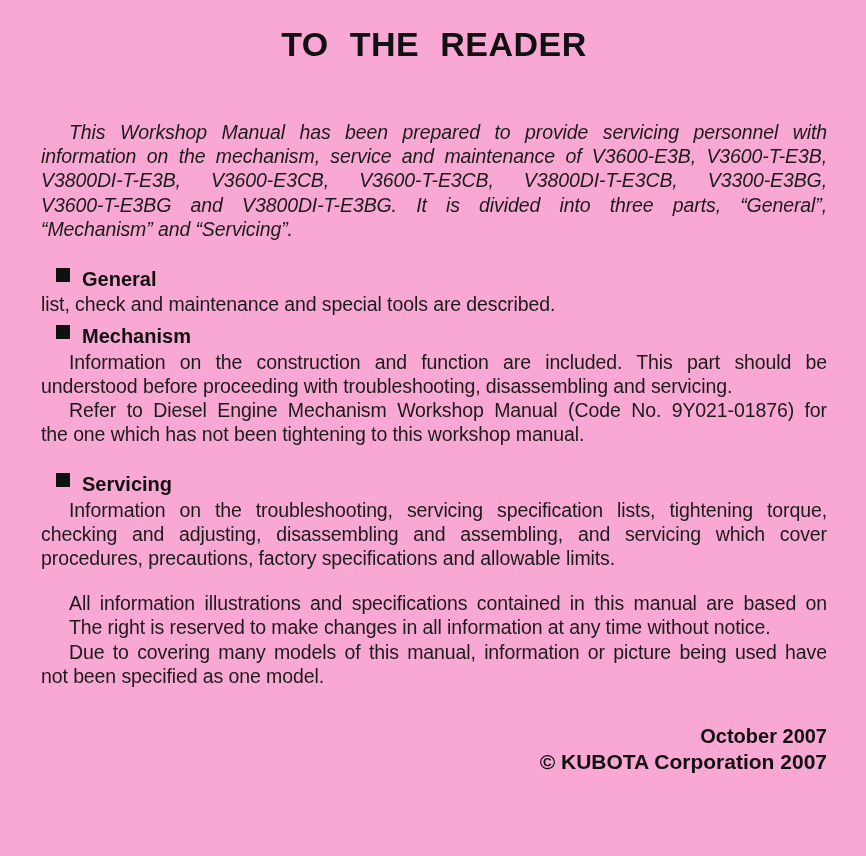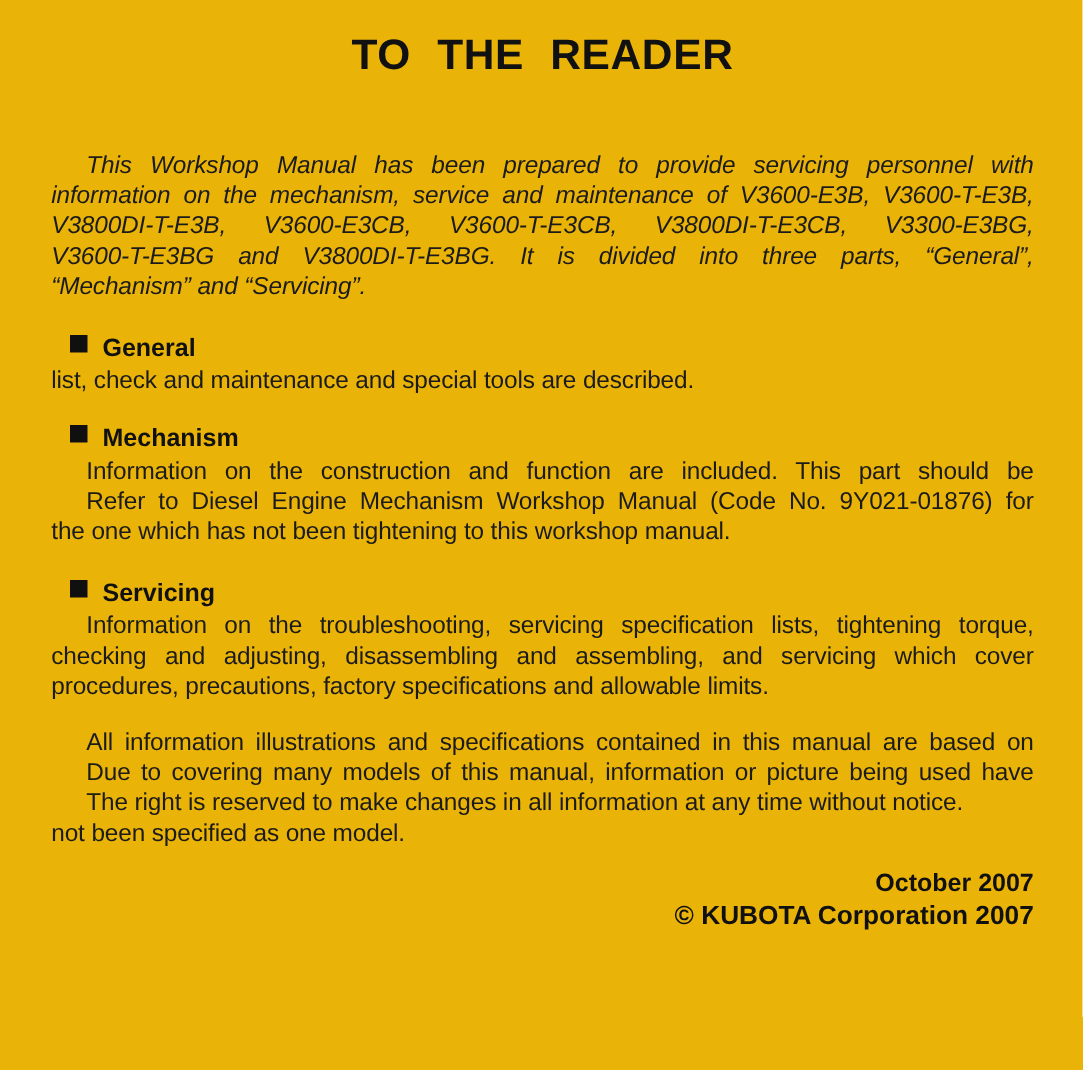--- a/index.html
+++ b/index.html
@@ -2,21 +2,21 @@
 <html><head>
 <meta charset="utf-8">
 <style>
   html, body { margin: 0; padding: 0; background: #ffffff; }
   .page {
     position: relative;
     width: 866px;
     height: 856px;
     box-sizing: border-box;
     padding: 24px 39px 0 41px;
-    background: #eab308;
+    background: #f9a8d4;
     font-family: "Liberation Sans", "DejaVu Sans", sans-serif;
     color: #1b1b1b;
     overflow: hidden;
   }
   .title {
     margin: 0;
     font-size: 34px;
     line-height: 41px;
     font-weight: bold;
     text-align: center;
@@ -30,42 +30,42 @@
     letter-spacing: -0.1px;
     white-space: normal;
   }
   .j {                       
     text-align: justify;
     text-align-last: justify;
   }
   .ind { text-indent: 28px; }   
   .intro { margin-top: 55px; font-style: italic; }
   .sec-general   { margin-top: 27px; }
-  .sec-mechanism { margin-top: 24px; }
+  .sec-mechanism { margin-top: 9px; }
   .sec-servicing { margin-top: 27px; }
   .shead {
     display: flex;
     height: 24.2px;
     padding-left: 15px;
   }
   .sq {
     width: 14px;
     height: 14px;
     background: #101010;
     flex: 0 0 auto;
     margin-right: 12px;
   }
   .shead-label {
     font-size: 20px;
     font-weight: bold;
     color: #111111;
   }
   .closing { margin-top: 21px; }
   .pub-date {
-    margin-top: 16px;
+    margin-top: 36px;
     font-size: 20px;
     line-height: 24px;
     font-weight: bold;
     text-align: right;
     color: #111111;
   }
   .copyright {
     margin-top: 1px;
     font-size: 21px;
     line-height: 25px;
@@ -99,41 +99,42 @@
     </div>
   </section>
 
   <section class="sec-mechanism">
     <div class="shead">
       <span class="sq"></span>
       <span class="shead-label">Mechanism</span>
     </div>
     <div>
       <div class="ln j ind">Information on the construction and function are included.  This part should be</div>
+      <div class="ln">understood before proceeding with troubleshooting, disassembling and servicing.</div>
       <div class="ln j ind">Refer to Diesel Engine Mechanism Workshop Manual (Code No. 9Y021-01876) for</div>
       <div class="ln">the one which has not been tightening to this workshop manual.</div>
     </div>
   </section>
 
   <section class="sec-servicing">
     <div class="shead">
       <span class="sq"></span>
       <span class="shead-label">Servicing</span>
     </div>
     <div>
       <div class="ln j ind">Information on the troubleshooting, servicing specification lists, tightening torque,</div>
       <div class="ln j">checking and adjusting, disassembling and assembling, and servicing which cover</div>
       <div class="ln">procedures, precautions, factory specifications and allowable limits.</div>
     </div>
   </section>
 
   <div class="closing">
     <div class="ln j ind">All information illustrations and specifications contained in this manual are based on</div>
+    <div class="ln ind">The right is reserved to make changes in all information at any time without notice.</div>
     <div class="ln j ind">Due to covering many models of this manual, information or picture being used have</div>
-    <div class="ln ind">The right is reserved to make changes in all information at any time without notice.</div>
     <div class="ln">not been specified as one model.</div>
   </div>
 
   <div class="pub-date">October 2007</div>
 
   <div class="copyright">© KUBOTA Corporation 2007</div>
 
 </div>
 
 </body></html>

